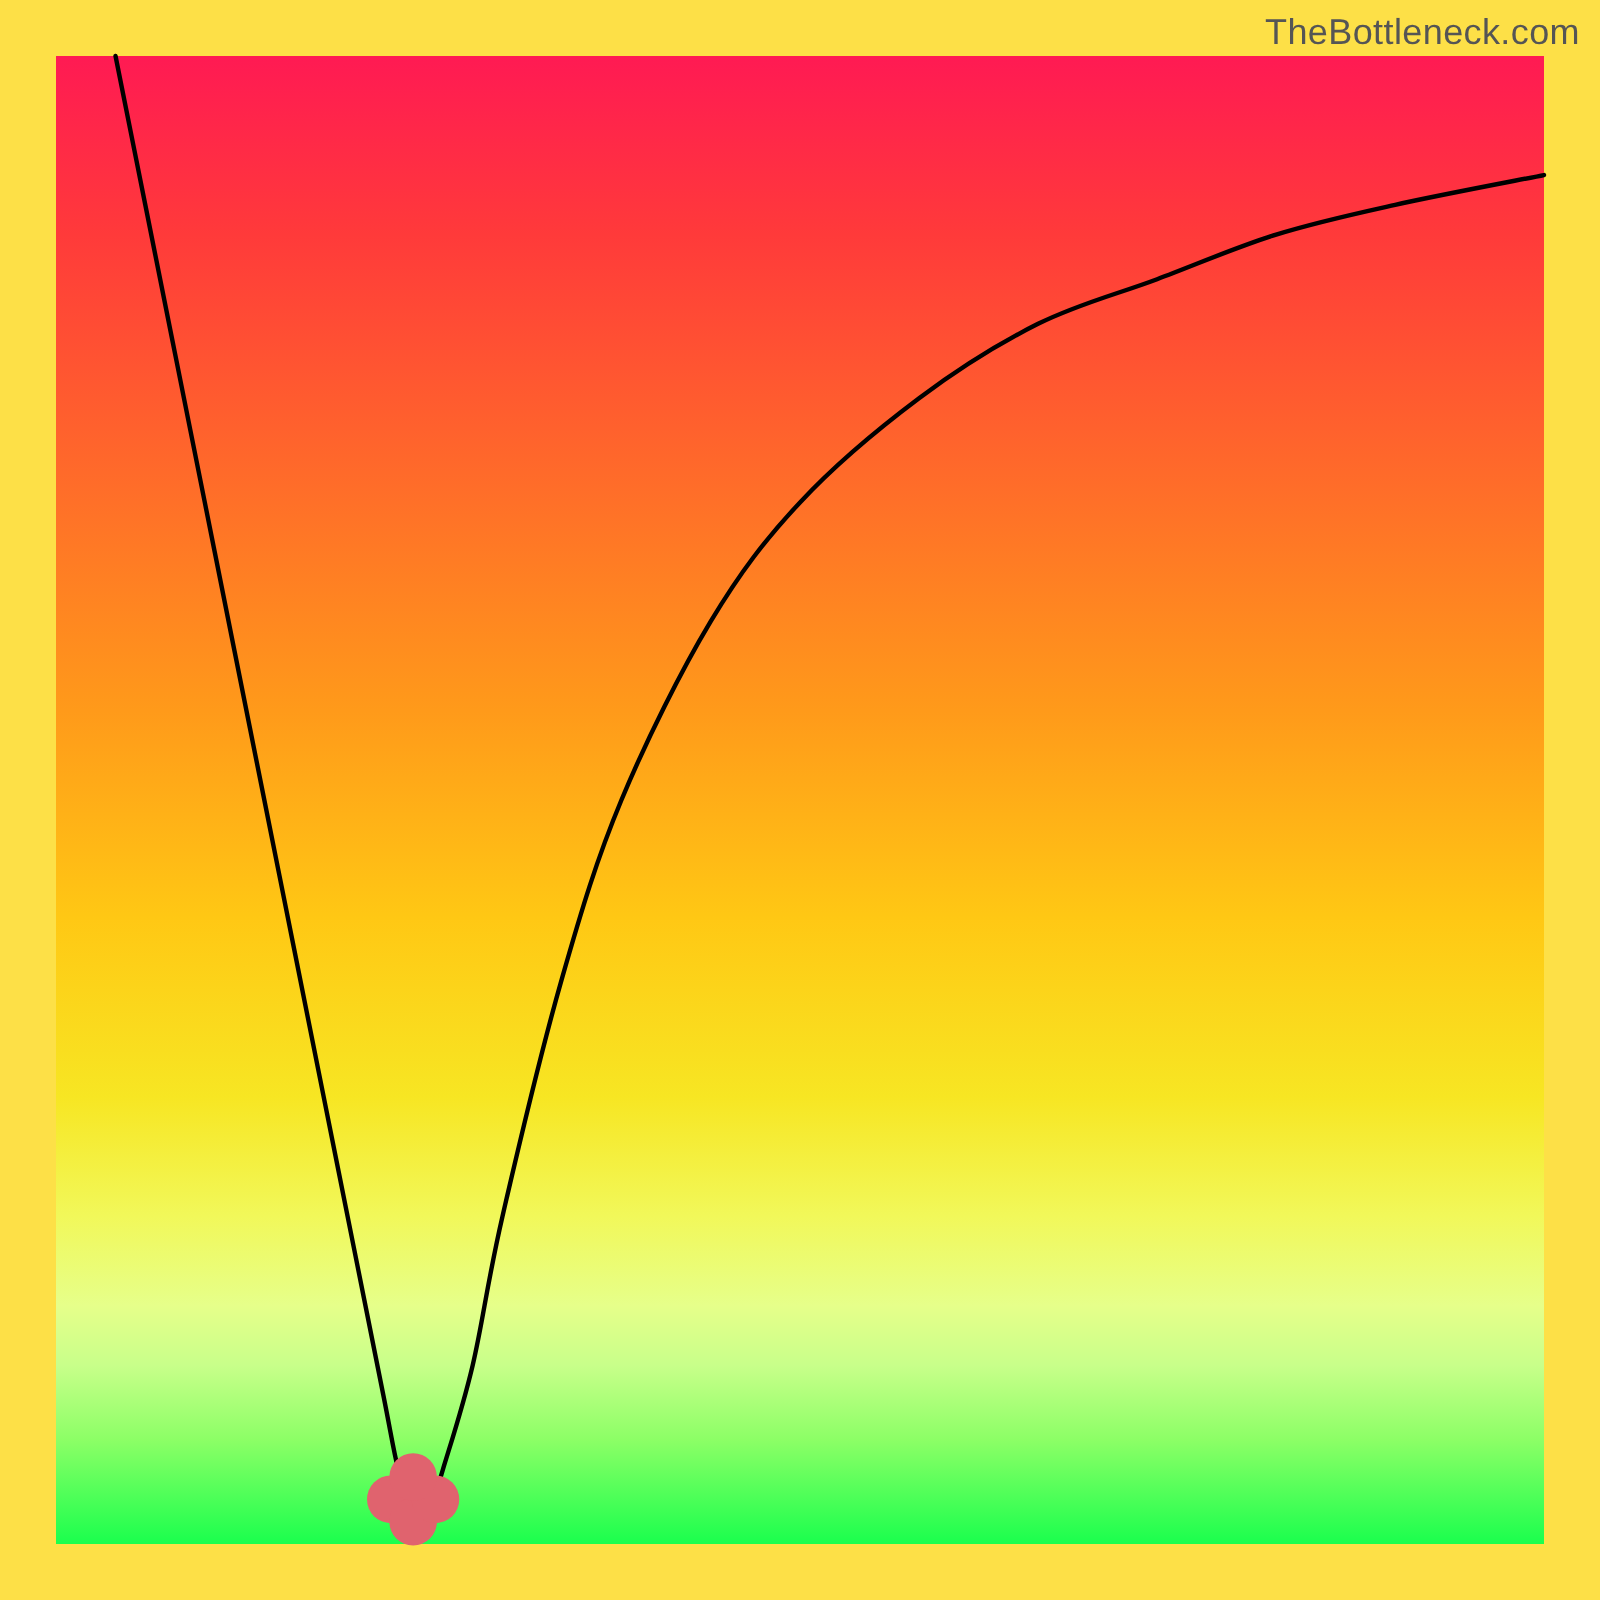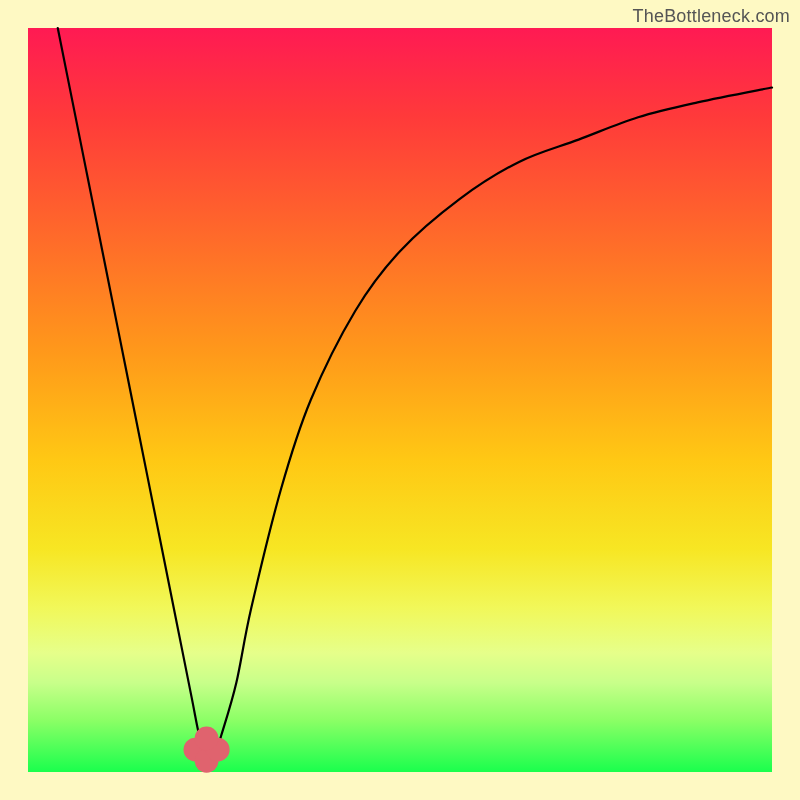--- a/index.html
+++ b/index.html
@@ -7,21 +7,21 @@
     padding: 0;
     width: 800px;
     height: 800px;
     background: #000;
     font-family: Arial, Helvetica, sans-serif;
     overflow: hidden;
   }
   .frame {
     width: 800px;
     height: 800px;
-    background: #fef9c3;
+    background: #fde047;
     position: relative;
   }
   .plot-area {
     position: absolute;
     left: 28px;
     top: 28px;
     width: 744px;
     height: 744px;
     
     background: linear-gradient(

